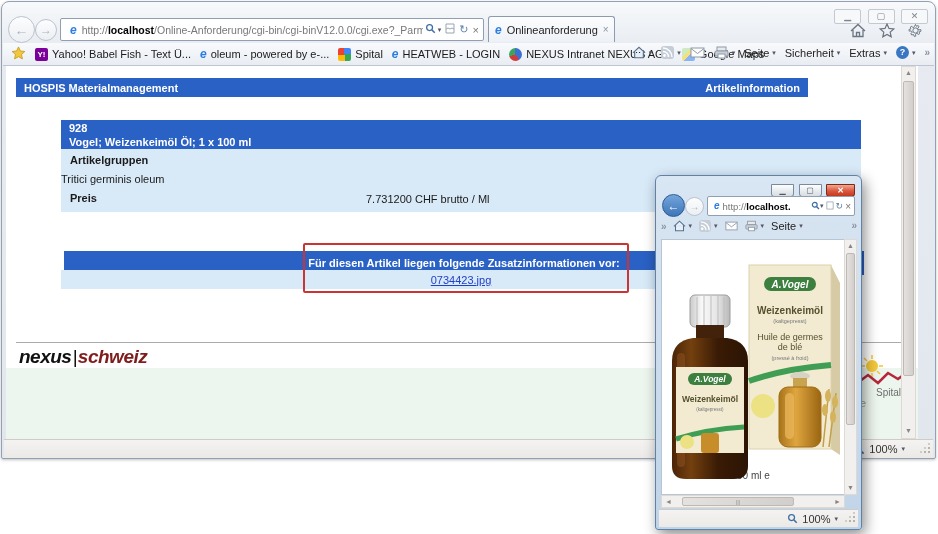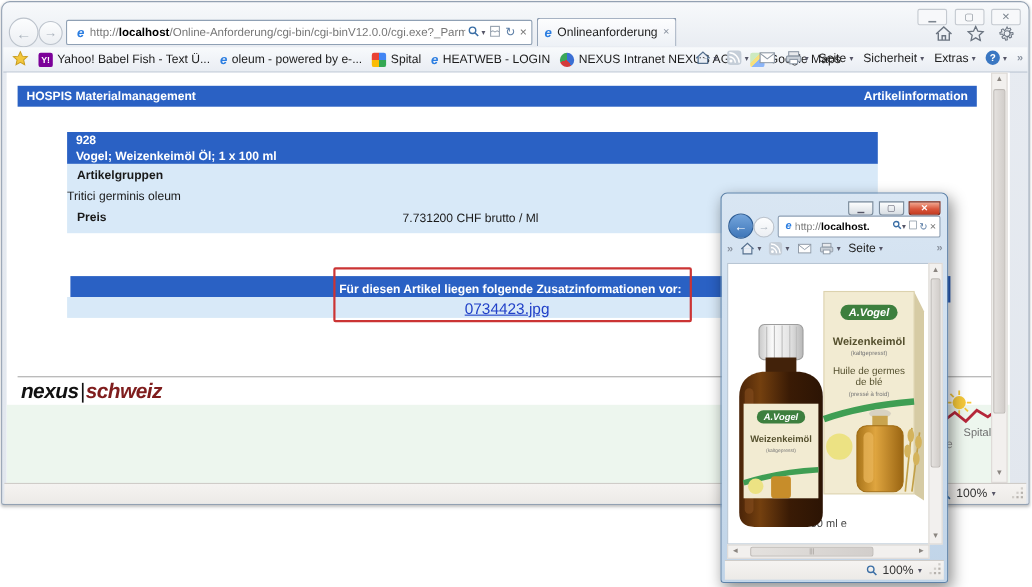--- a/index.html
+++ b/index.html
@@ -35,21 +35,21 @@
   .g-ic{background:conic-gradient(#4285f4 0 25%,#34a853 0 50%,#fbbc05 0 75%,#ea4335 0)}
   .glob{border-radius:50%;background:conic-gradient(#3b6fd4 0 40%,#d23b3b 0 70%,#3aa65a 0)}
   .map-ic{background:linear-gradient(135deg,#cdeac0 0 35%,#f7e07c 0 55%,#8ab4f8 0)}
 
   
   .bluebar{background:#2a61c4;color:#fff;font-weight:bold;font-size:11px;display:flex;align-items:center}
   .lblue{background:#d8e9f8}
   .row{display:flex;font-size:11px;color:#1a1a1a}
   .rlabel{width:305px;padding-left:9px;font-weight:bold}
   .vline{line-height:14px}
-  a.jpg{color:#2141c8;font-size:14px}
+  a.jpg{color:#2141c8;font-size:11px}
   .redbox{border:2px solid #cb3434;border-radius:2px;z-index:6}
   .nexus{font-style:italic;font-weight:bold;font-size:19px;letter-spacing:-.5px}
   .nexus .blk{color:#111}
   .nexus .sep{color:#111;font-weight:normal;padding:0 1px}
   .nexus .red{color:#7f1d1d}
 
   
   .sb-track{background:#f2f0ee;border:1px solid #ddd9d5}
   .sb-thumb{background:linear-gradient(90deg,#e4e1de,#d2cecb);border:1px solid #bdb9b5;border-radius:2px}
   .sb-arrow{color:#8a8580;font-size:7px;text-align:center;line-height:12px}
@@ -196,26 +196,26 @@
           <span style="width:13px;height:13px;border-radius:50%;background:#3a77c2;color:#fff;font-size:9px;font-weight:bold;text-align:center;line-height:13px">?</span>
           <span class="drop">▾</span>
         </span>
       <span class="chev">»</span>
     </div>
 
     <div class="abs" style="left:4px;top:64px;width:912px;height:373px;background:#fff;overflow:hidden">
 
       <div class="abs" style="left:0;top:302px;width:912px;height:71px;background:#edf6ee"></div>
 
-      <div class="bluebar abs" style="left:10px;top:12px;width:872px;height:19px;padding:0 8px">
+      <div class="bluebar abs" style="left:10px;top:12px;width:792px;height:19px;padding:0 8px">
         <span>HOSPIS Materialmanagement</span>
         <span style="margin-left:auto">Artikelinformation</span>
       </div>
 
-      <div class="abs" style="left:55px;top:54px;width:737px">
+      <div class="abs" style="left:55px;top:54px;width:800px">
         <div class="bluebar" style="height:29px;padding:1px 8px;display:block;line-height:14px">
           <div>928</div>
           <div>Vogel; Weizenkeimöl Öl; 1 x 100 ml</div>
         </div>
         <div class="lblue" style="padding:5px 0 6px">
           <div class="row">
             <span class="rlabel">Artikelgruppen</span>
           </div>
           <div class="row" style="margin-top:6px">
             <span class="vline"><span>Tritici germinis oleum</span><br>

